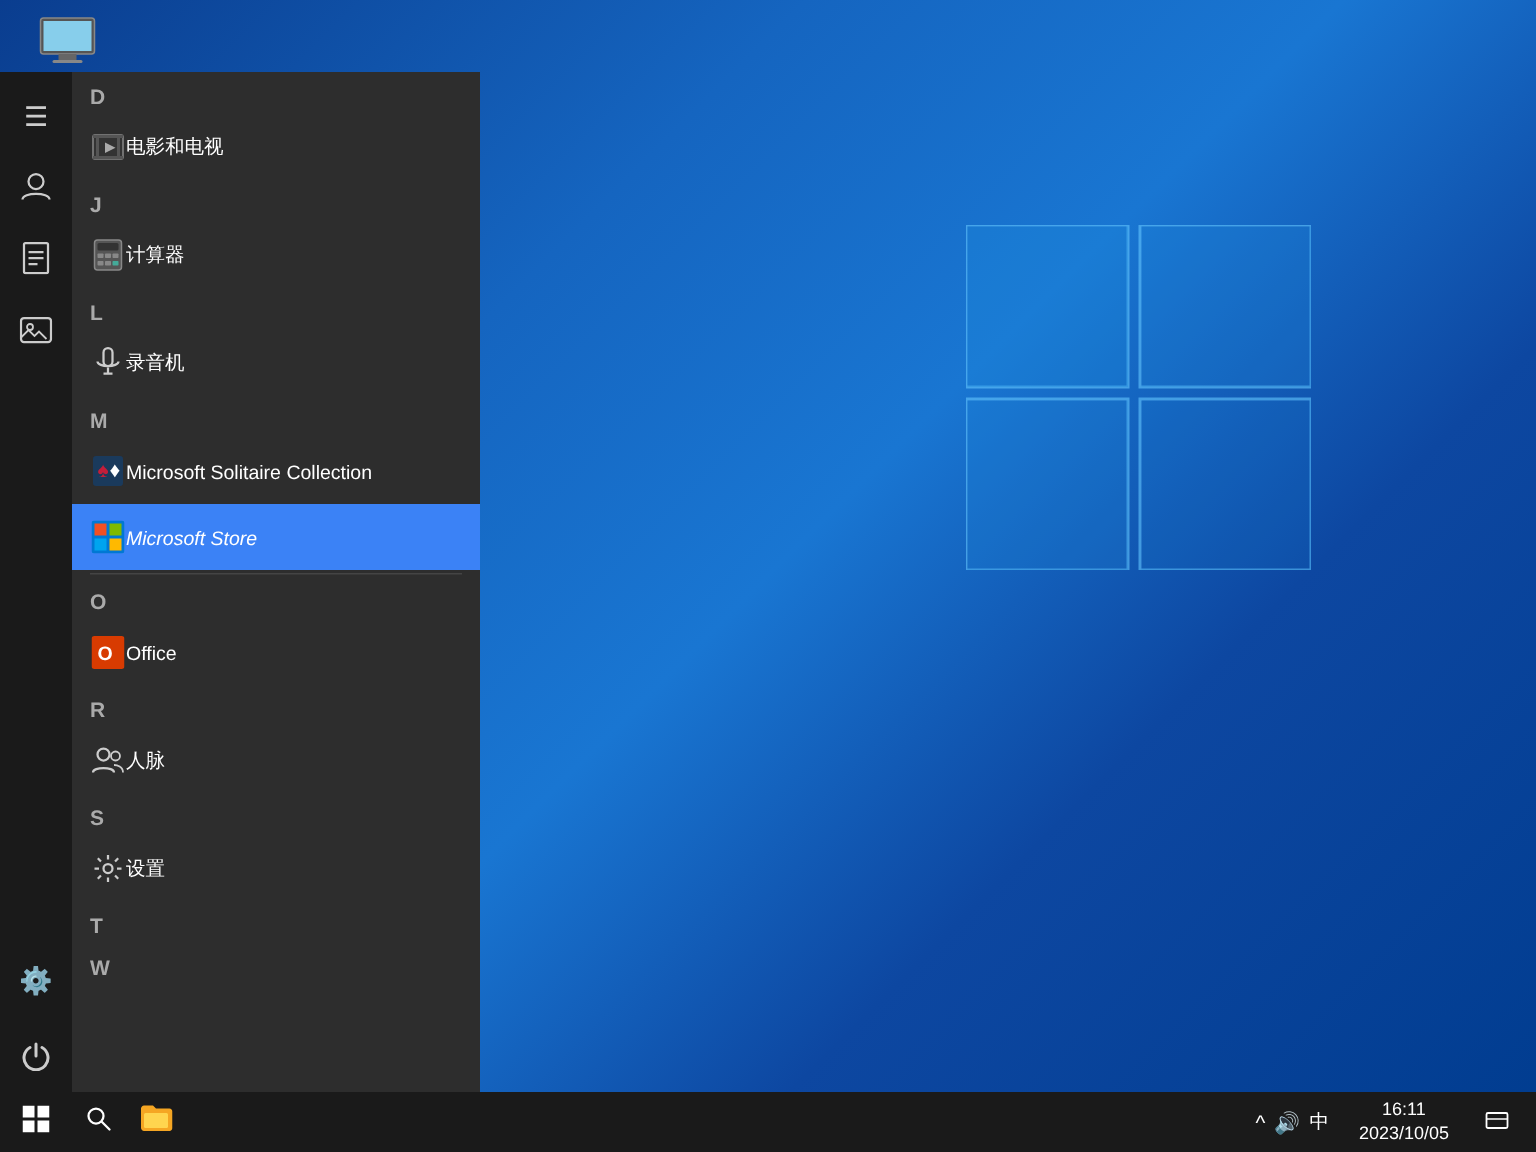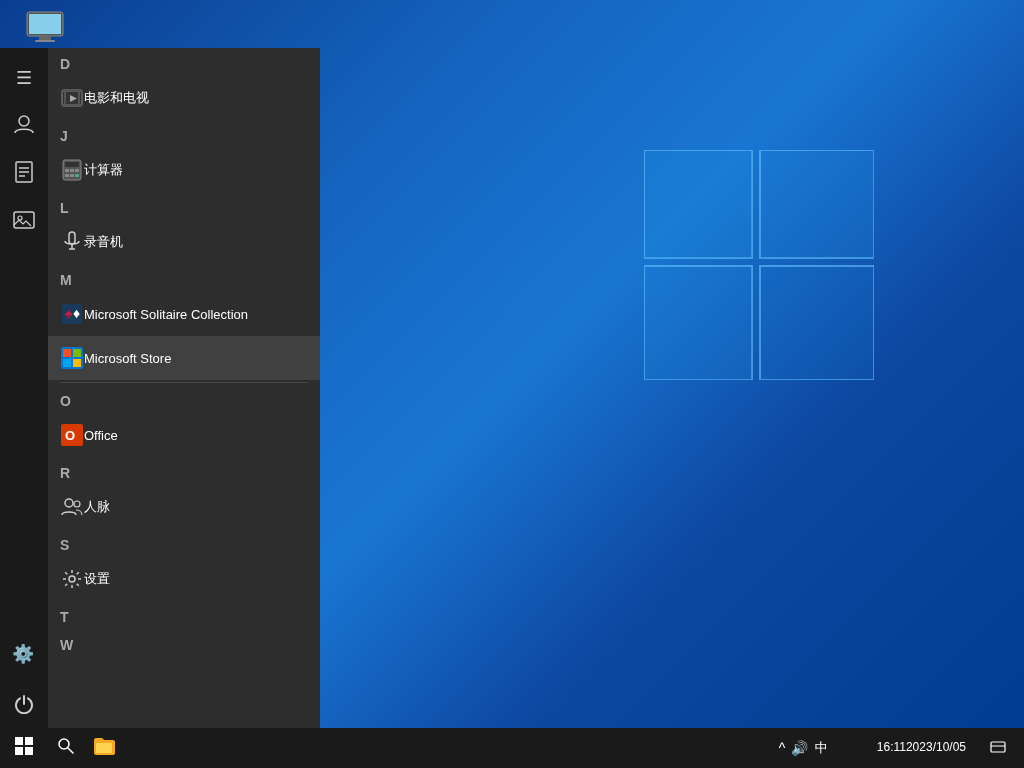--- a/index.html
+++ b/index.html
@@ -94,27 +94,26 @@
       gap: 6px;
       padding: 0 6px;
     }
     .taskbar-icon-item {
       font-size: 14px;
       color: white;
       cursor: pointer;
     }
     .taskbar-clock {
       display: flex;
-      flex-direction: row;
+      flex-direction: column;
       align-items: center;
       font-size: 12px;
       line-height: 1.3;
       cursor: pointer;
       padding: 0 8px;
-      margin-left: 29px;
     }
     .taskbar-notification {
       width: 36px;
       height: 40px;
       display: flex;
       align-items: center;
       justify-content: center;
       cursor: pointer;
     }
 
@@ -174,21 +173,21 @@
     .app-item {
       display: flex;
       align-items: center;
       padding: 8px 12px;
       color: white;
       font-size: 13px;
       cursor: pointer;
       gap: 0;
       min-height: 44px;
     }
-    .app-item.highlighted { background: #404040; }
+    .app-item.highlighted { background: #3b82f6; font-style: italic; }
 
     .app-icon {
       width: 24px;
       height: 24px;
       display: flex;
       align-items: center;
       justify-content: center;
       font-size: 18px;
       flex-shrink: 0;
     }

